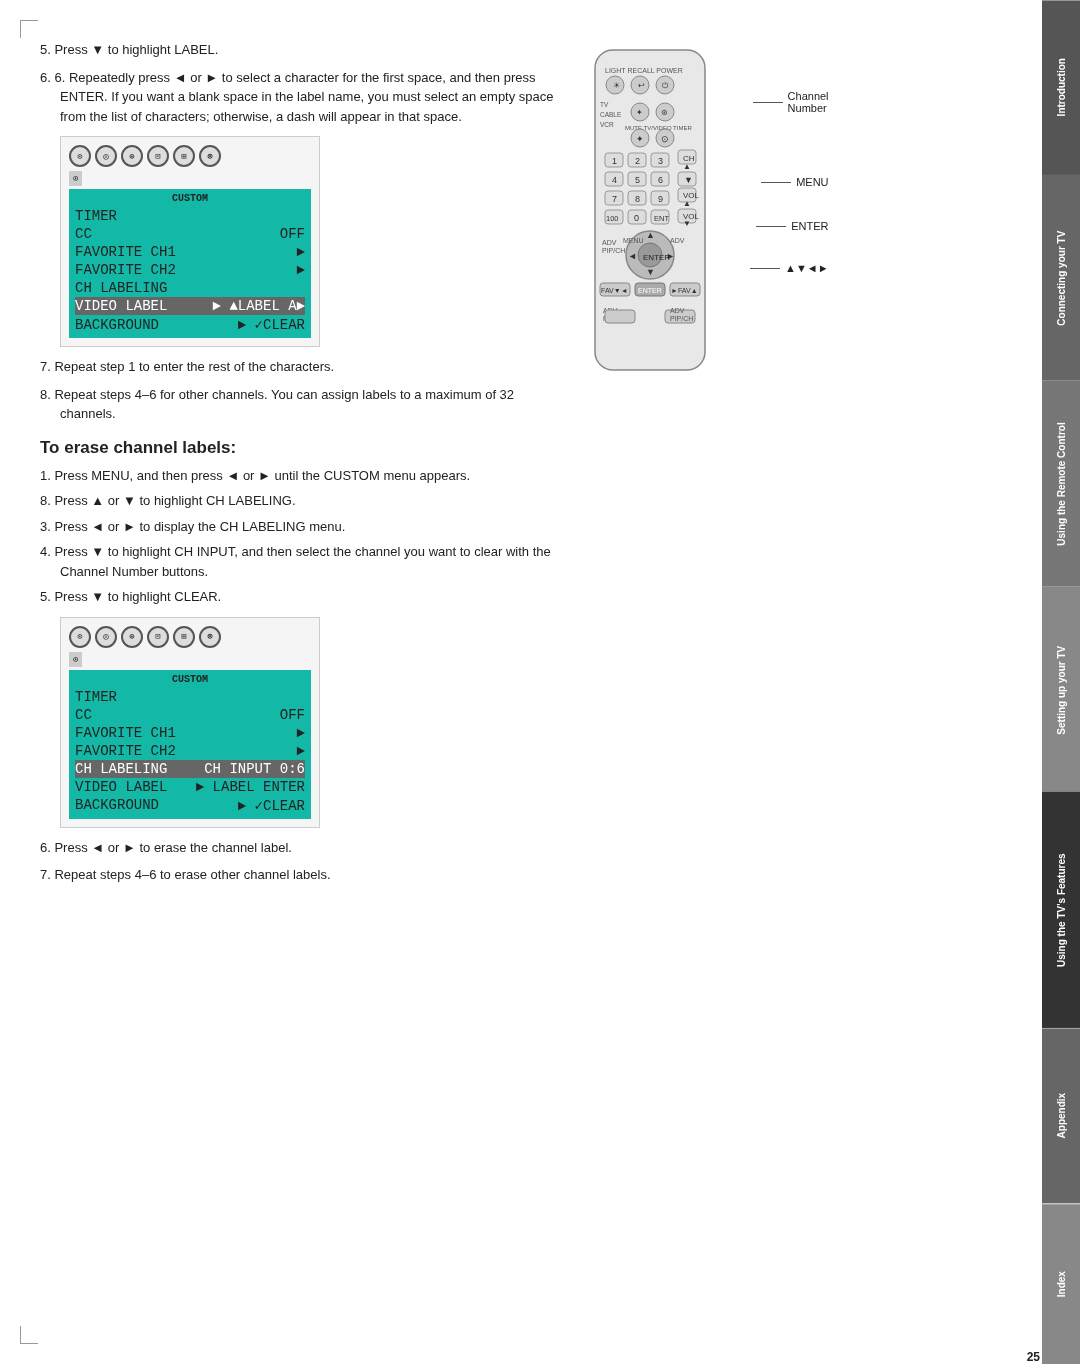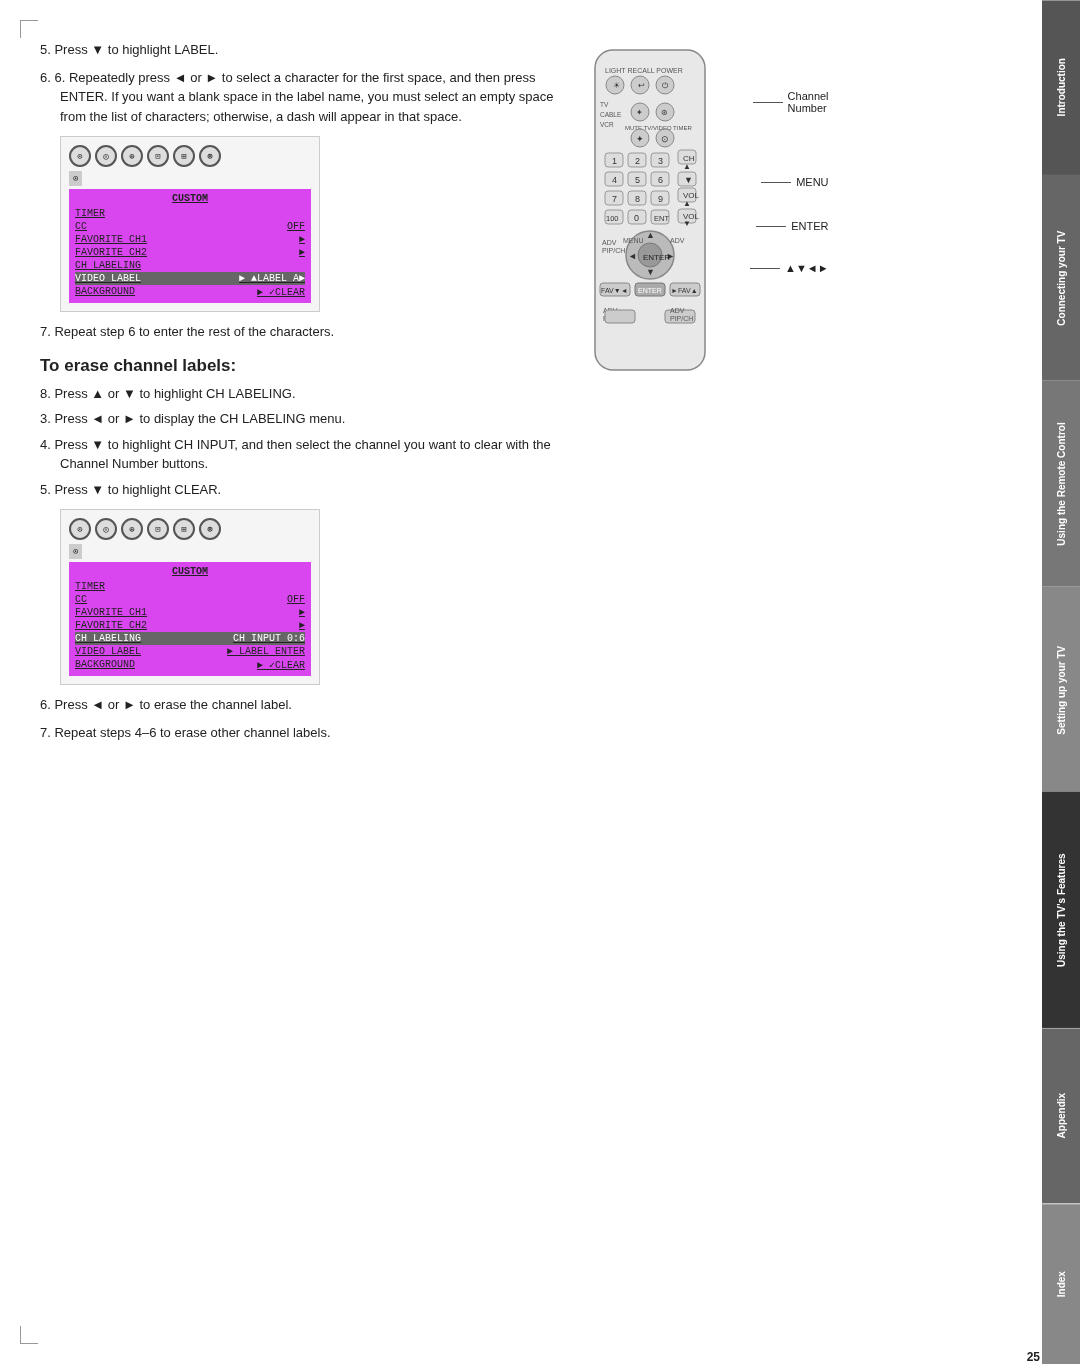--- a/index.html
+++ b/index.html
@@ -110,29 +110,29 @@
     }
     .menu-box-icon-circle {
       width: 22px; height: 22px;
       border: 2px solid #555;
       border-radius: 50%;
       display: inline-flex; align-items: center; justify-content: center;
       font-size: 9px;
       background: #ddd;
     }
     .menu-box-body {
-      background: #d946ef;
+      background: #14b8a6;
       padding: 4px 6px;
-      text-decoration: underline;
     }
     .menu-row {
       display: flex;
       justify-content: space-between;
       padding: 1px 0;
-      font-size: 10px;
+      font-size: 14px;
+      align-items: center;
     }
     .menu-row.highlighted {
       background: #666;
       color: #fff;
     }
     .menu-row-label { flex: 1; }
     .menu-row-value { flex: 1; text-align: right; }
 
     
     .section-heading {
@@ -272,27 +272,33 @@
           <span class="menu-row-value">►  ▲LABEL  A►</span>
         </div>
         <div class="menu-row">
           <span class="menu-row-label">BACKGROUND</span>
           <span class="menu-row-value">►  ✓CLEAR</span>
         </div>
       </div>
     </div>
 
     <div class="step-item">
-      <p>7. Repeat step 6 to enter the rest of the characters.</p>
-    </div>
-
+      <p>7. Repeat step 1 to enter the rest of the characters.</p>
+    </div>
+
+    <div class="step-item">
+      <p>8. Repeat steps 4–6 for other channels. You can assign labels to a maximum of 32 channels.</p>
+    </div>
 
     <div class="section-heading">To erase channel labels:</div>
 
     <ol class="numbered-list">
+      <li>
+        <span>1. Press MENU, and then press ◄ or ► until the CUSTOM menu appears.</span>
+      </li>
       <li>
         <span>8. Press ▲ or ▼ to highlight CH LABELING.</span>
       </li>
       <li>
         <span>3. Press ◄ or ► to display the CH LABELING menu.</span>
       </li>
       <li>
         <span>4. Press ▼ to highlight CH INPUT, and then select the channel you want to clear with the Channel Number buttons.</span>
       </li>
       <li>

